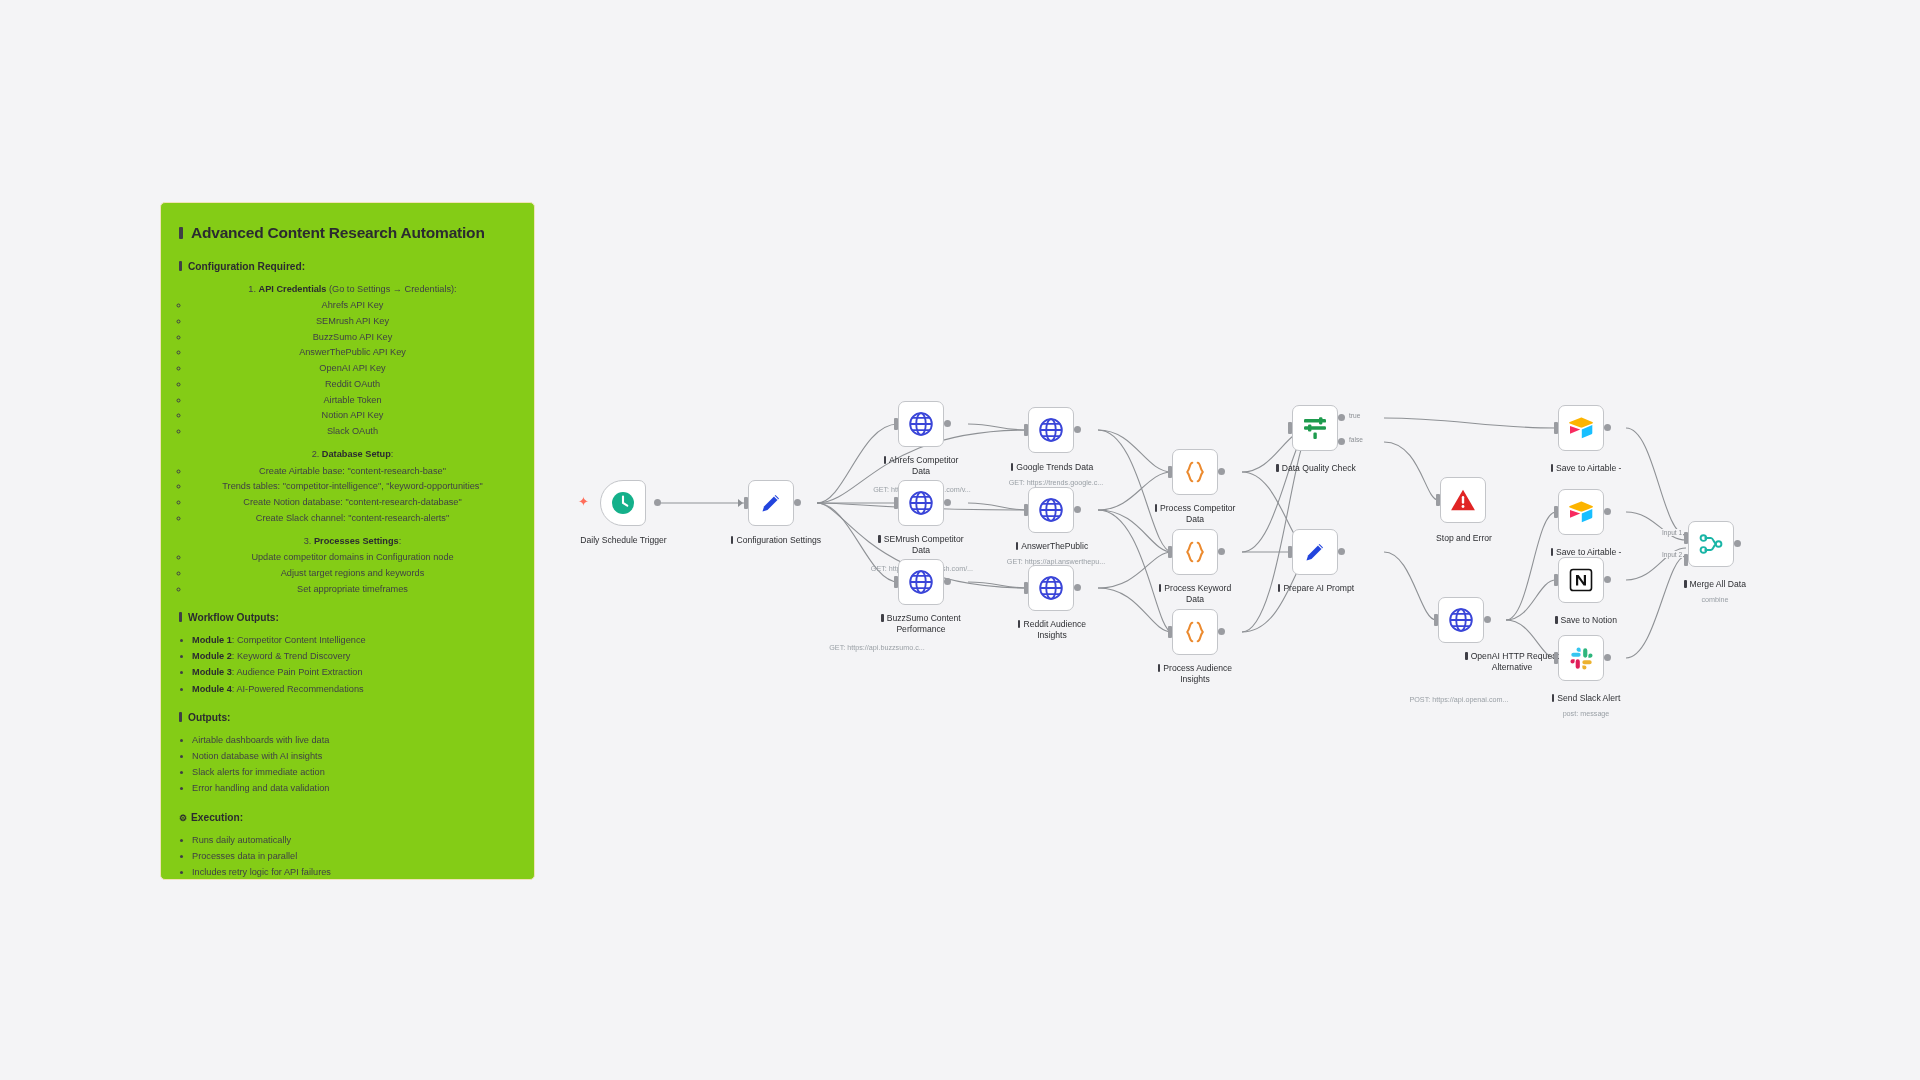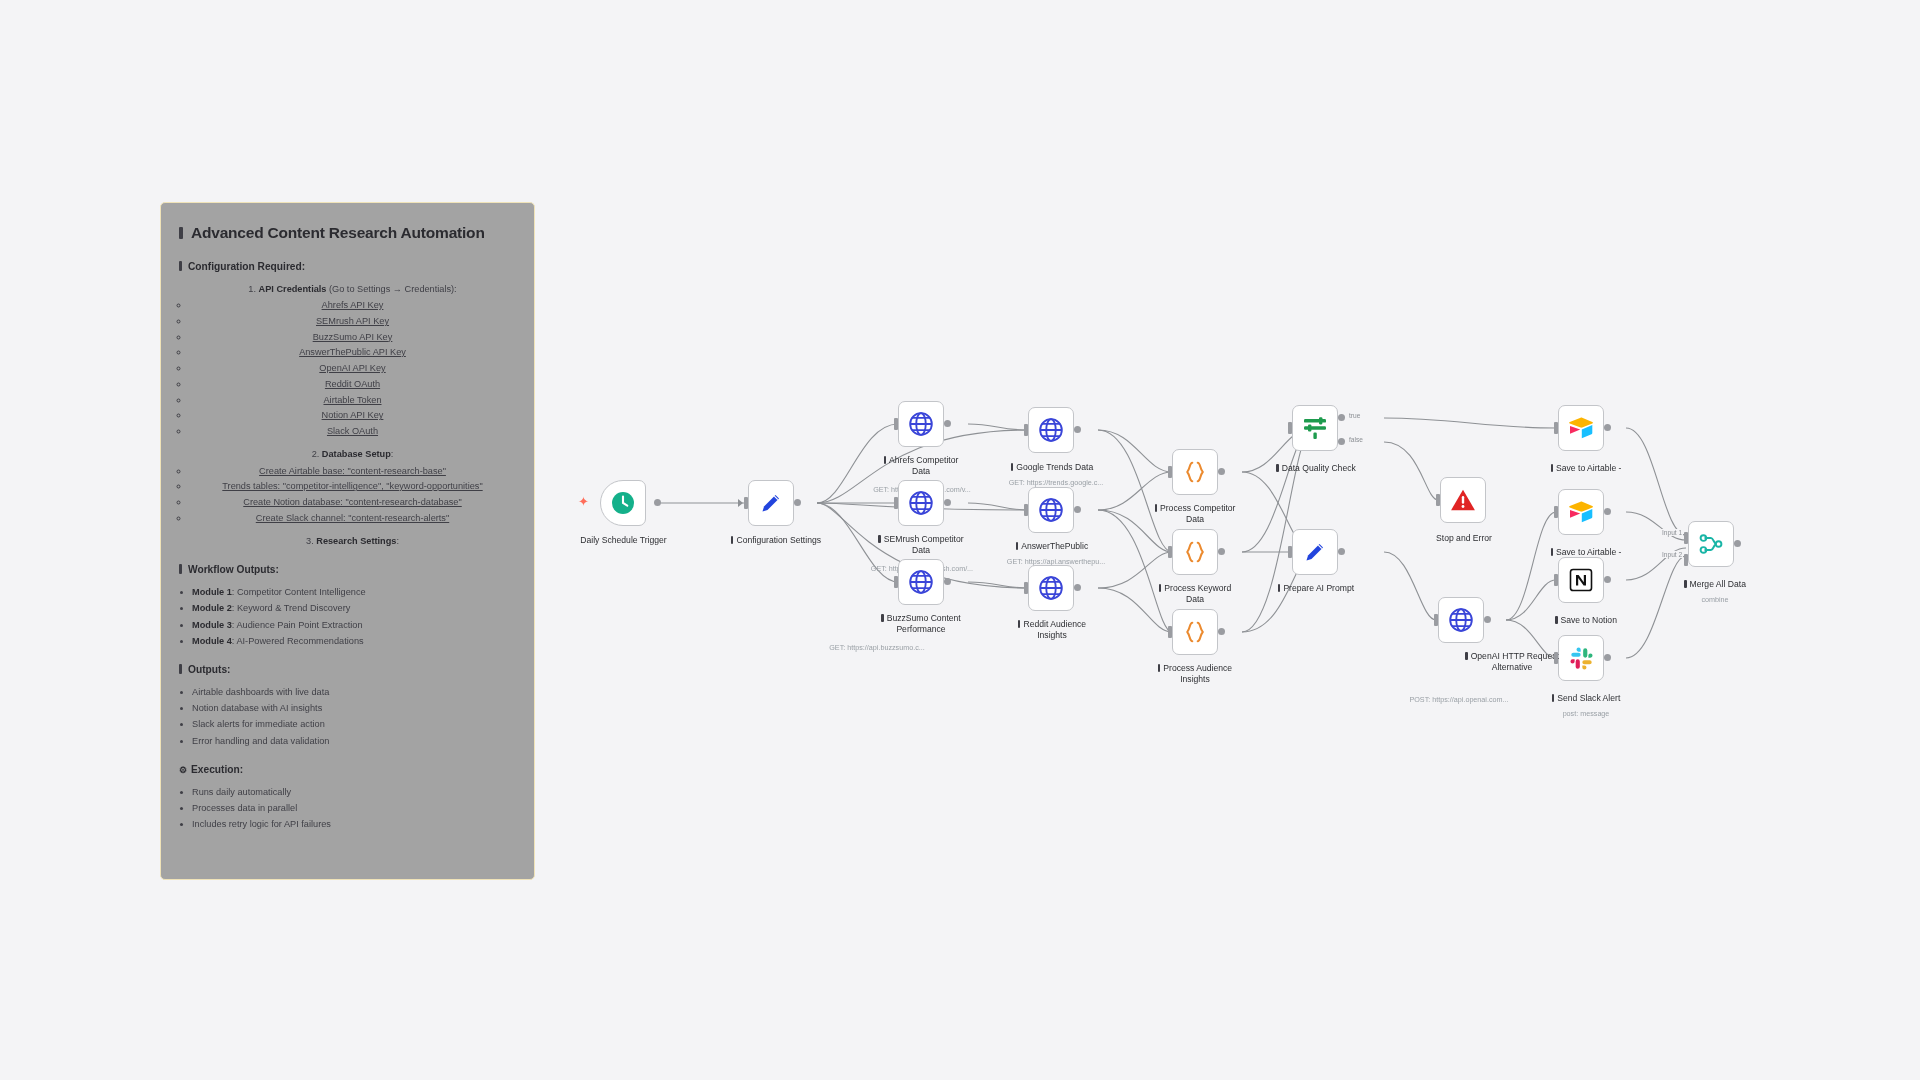--- a/index.html
+++ b/index.html
@@ -13,21 +13,21 @@
   #canvas {
     position: relative;
     width: 1920px; height: 1080px;
     background: #f4f4f6;
   }
   
   #sticky {
     position: absolute;
     left: 160px; top: 202px;
     width: 375px; height: 678px;
-    background: #a3a3a3;
+    background: #84cc16;
     border: 1px solid #f0e3b8;
     border-radius: 5px;
     padding: 16px 18px 14px 18px;
     color: #3f3f46;
     font-size: 9.2px;
     line-height: 1.55;
     overflow: hidden;
   }
   .st-title {
     font-size: 15.5px;
@@ -47,21 +47,21 @@
     width: 3px; height: 0.95em;
     background: #3f3f46;
     margin-right: 6px;
     vertical-align: -0.08em;
     border-radius: 1px;
   }
   .st-title .bar { width: 4px; height: 0.8em; margin-right: 8px; }
   ol.st-ol { margin: 0 0 0 14px; padding: 0; }
   ol.st-ol > li { margin: 0 0 3px 0; padding-left: 2px; text-align: center; }
   ol.st-ol > li > b { color: #2b2b30; }
-  ul.st-sub { list-style: circle; margin: 2px 0 9px 0; padding: 0; text-decoration: underline; }
+  ul.st-sub { list-style: circle; margin: 2px 0 9px 0; padding: 0; }
   ul.st-sub > li { margin: 0 0 1.5px 0; }
   ul.st-bul { list-style: disc; margin: 2px 0 0 13px; padding: 0; }
   ul.st-bul > li { margin: 0 0 2px 0; }
   ul.st-bul > li > b { color: #2b2b30; }
   .gear { font-size: 9px; margin-right: 4px; }
 
   
   .node {
     position: absolute;
     width: 46px; height: 46px;
@@ -167,21 +167,26 @@
       <li>
         <span>2.</span> <b>Database Setup</b><span>:</span>
         <ul class="st-sub">
           <li>Create Airtable base: "content-research-base"</li>
           <li>Trends tables: "competitor-intelligence", "keyword-opportunities"</li>
           <li>Create Notion database: "content-research-database"</li>
           <li>Create Slack channel: "content-research-alerts"</li>
         </ul>
       </li>
       <li>
-        <span>3.</span> <b>Research Settings</b><span>:</span>
+        <span>3.</span> <b>Processes Settings</b><span>:</span>
+        <ul class="st-sub">
+          <li>Update competitor domains in Configuration node</li>
+          <li>Adjust target regions and keywords</li>
+          <li>Set appropriate timeframes</li>
+        </ul>
       </li>
     </ol>
 
     <div class="st-h2">
       <span class="bar"></span><span>Workflow Outputs:</span>
     </div>
     <ul class="st-bul">
       <li><b>Module 1</b><span>: Competitor Content Intelligence</span></li>
       <li><b>Module 2</b><span>: Keyword &amp; Trend Discovery</span></li>
       <li><b>Module 3</b><span>: Audience Pain Point Extraction</span></li>

